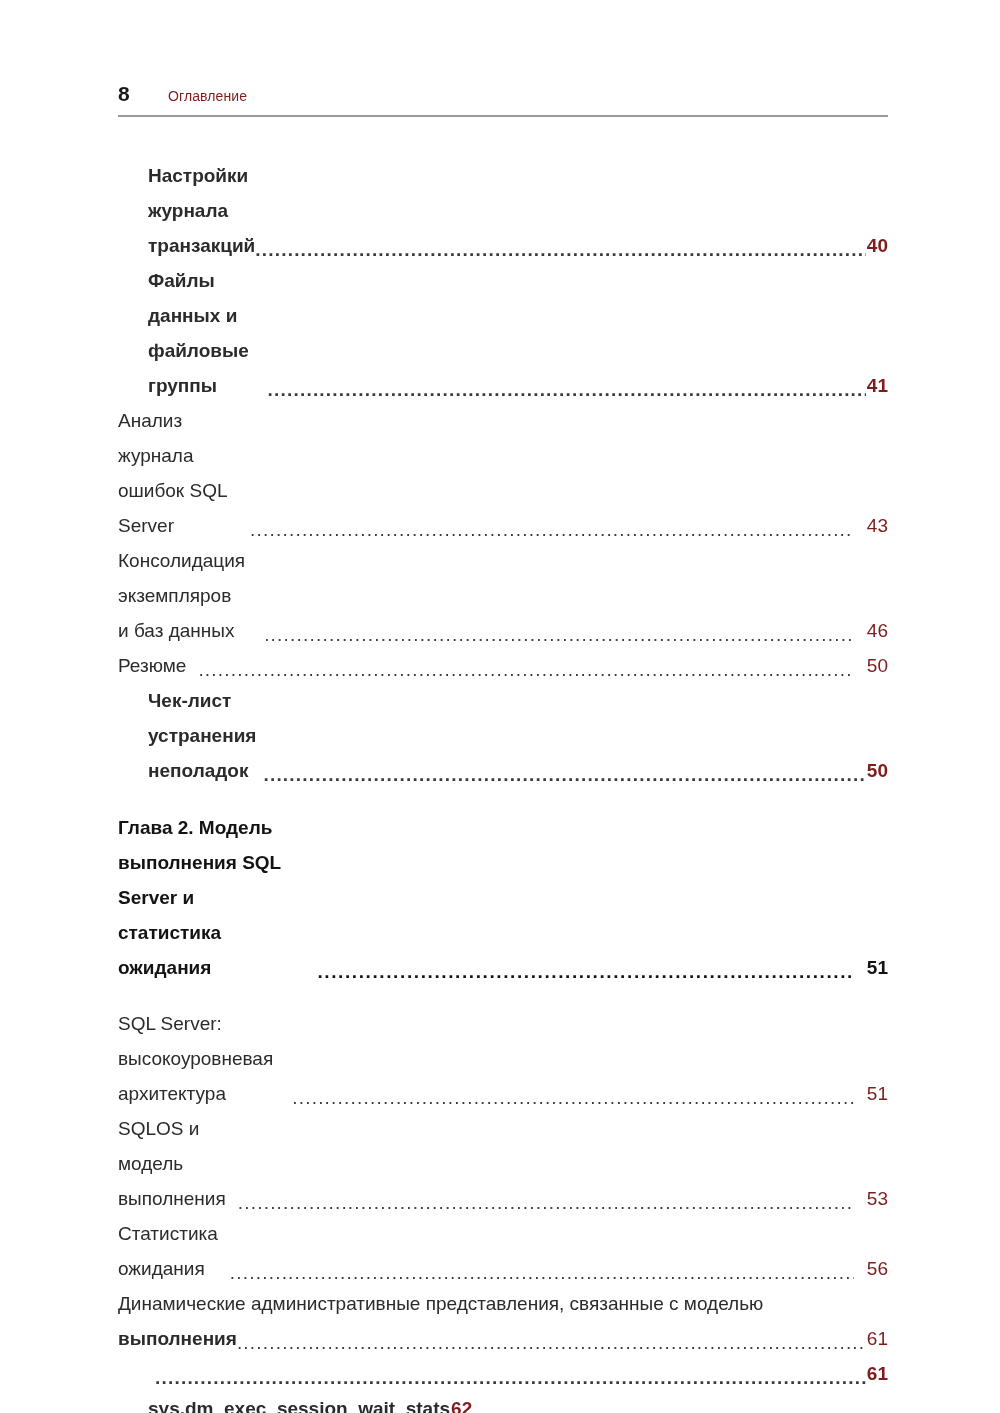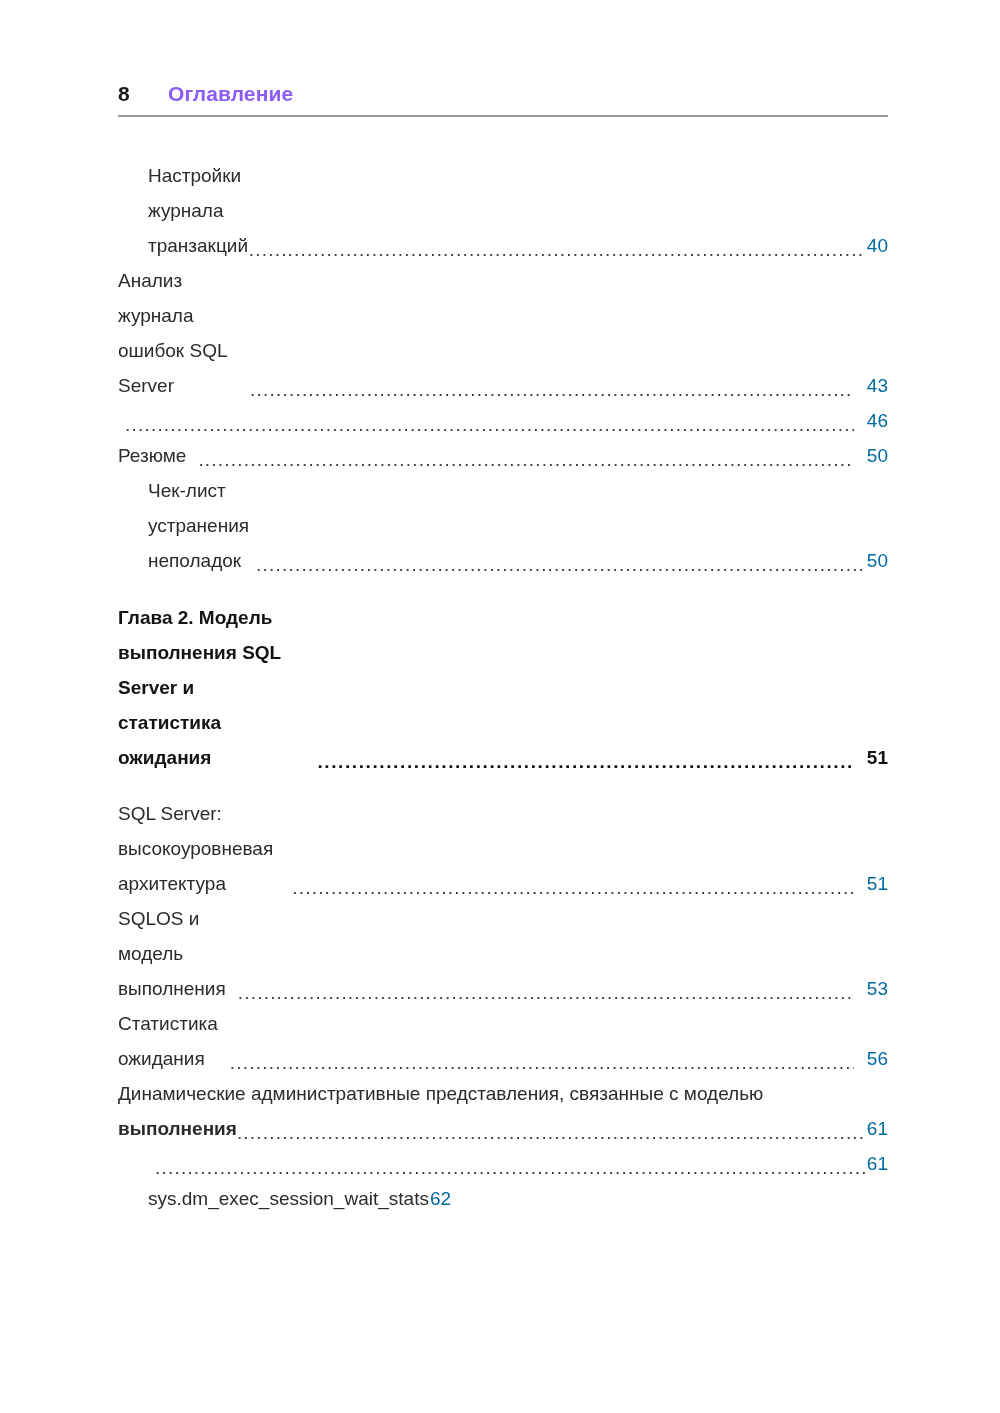--- a/index.html
+++ b/index.html
@@ -34,23 +34,23 @@
     align-items: baseline;
   }
   .folio {
     font-size: 21px;
     font-weight: bold;
     color: #1a1a1a;
     letter-spacing: 0.2px;
     min-width: 50px;
   }
   .running-title {
-    font-size: 21px;
-    font-weight: bold;
-    color: #8b5cf6;
+    font-size: 14px;
+    font-weight: normal;
+    color: #7f1d1d;
     letter-spacing: 0.1px;
   }
   .head-rule {
     position: absolute;
     left: 118px;
     top: 115px;
     width: 770px;
     height: 2px;
     background: #9a9a9a;
   }
@@ -68,21 +68,21 @@
     align-items: flex-end;
     width: 100%;
     font-size: 19px;
     line-height: 35px;
     color: #2b2b2b;
     box-sizing: border-box;
   }
 
   
   .toc-entry.lvl-0 { padding-left: 0px; gap: 12px; }
-  .toc-entry.lvl-1 { padding-left: 30px; }
+  .toc-entry.lvl-1 { padding-left: 30px; font-weight: bold; }
 
   
   .toc-entry.chapter {
     font-weight: bold;
     color: #131313;
     margin-top: 22px;
     margin-bottom: 21px;
     font-size: 19px;
   }
 
@@ -112,21 +112,21 @@
   }
   .chapter .toc-dots {
     color: #131313;
     letter-spacing: 1.6px;
   }
 
   .toc-page {
     flex: 0 0 auto;
     text-align: right;
     padding-left: 1px;
-    color: #0369a1;
+    color: #7f1d1d;
     font-variant-numeric: lining-nums;
   }
   .chapter .toc-page { color: #131313; }
 
   
   .toc-entry.wrap {
     display: block;
   }
   .toc-entry.wrap .wrap-head {
     display: block;
@@ -151,26 +151,32 @@
     <span class="running-title">Оглавление</span>
   </div>
   <div class="head-rule"></div>
 
   <div class="toc" id="toc-list">
       <div class="toc-entry lvl-1">
         <span class="toc-title">Настройки журнала транзакций</span>
         <span class="toc-dots"></span>
         <span class="toc-page">40</span>
       </div>
+      <div class="toc-entry lvl-1">
+        <span class="toc-title">Файлы данных и файловые группы</span>
+        <span class="toc-dots"></span>
+        <span class="toc-page">41</span>
+      </div>
       <div class="toc-entry lvl-0">
         <span class="toc-title">Анализ журнала ошибок SQL Server</span>
         <span class="toc-dots gap-before-dots"></span>
         <span class="toc-page">43</span>
       </div>
       <div class="toc-entry lvl-0">
+        <span class="toc-title">Консолидация экземпляров и баз данных</span>
         <span class="toc-dots gap-before-dots"></span>
         <span class="toc-page">46</span>
       </div>
       <div class="toc-entry lvl-0">
         <span class="toc-title">Резюме</span>
         <span class="toc-dots"></span>
         <span class="toc-page">50</span>
       </div>
       <div class="toc-entry lvl-1">
         <span class="toc-title">Чек-лист устранения неполадок</span>

